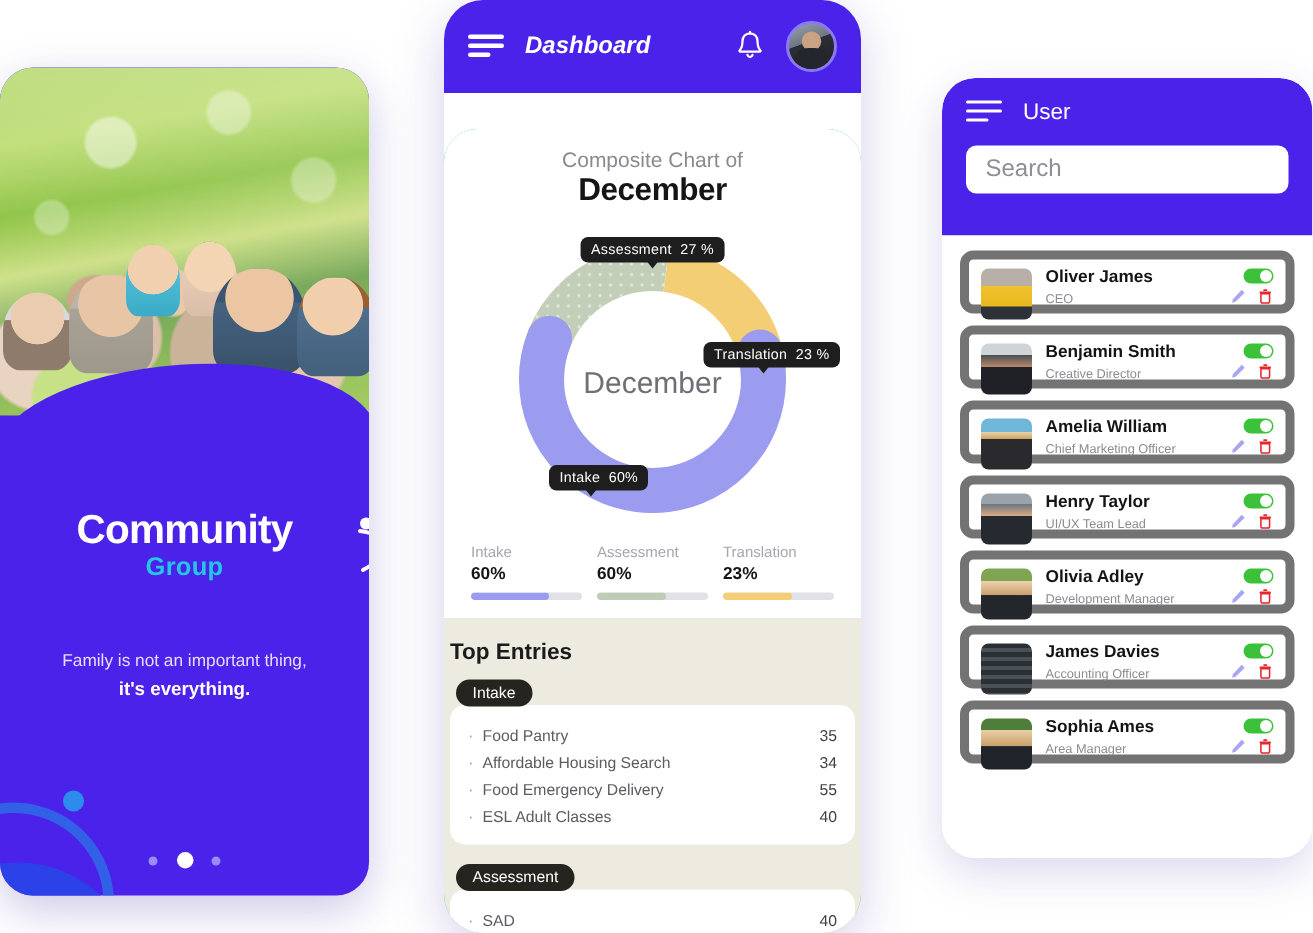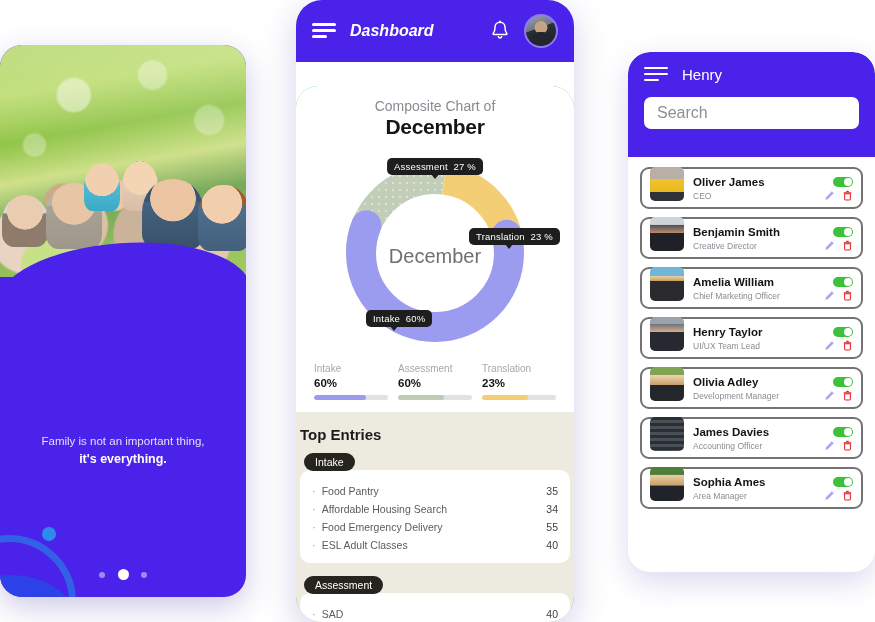--- a/index.html
+++ b/index.html
@@ -204,22 +204,22 @@
     margin-top:14px;height:32px;background:#fff;border-radius:7px;
     display:flex;align-items:center;padding:0 11px;box-sizing:border-box;
   }
   .search-input{
     flex:1;border:0;outline:0;font-size:16px;color:#3A3A40;
     font-family:"Liberation Sans", sans-serif;background:transparent;
   }
   .search-input::placeholder{color:#8E8E96;}
   .user-list{padding:10px 12px 12px;background:#fff;height:405px;box-sizing:border-box;}
   .user-card{
-    border:2px solid #737373;border-radius:9px;padding:6px 8px;
-    display:flex;align-items:flex-end;margin-bottom:8px;height:42px;box-sizing:border-box;
+    border:6px solid #737373;border-radius:9px;padding:6px 8px;
+    display:flex;align-items:flex-start;margin-bottom:8px;height:42px;box-sizing:border-box;
   }
   .user-avatar{
     width:34px;height:34px;border-radius:5px;flex:0 0 auto;overflow:hidden;position:relative;
   }
   .user-meta{flex:1;margin-left:9px;min-width:0;}
   .user-name{font-size:11.5px;font-weight:bold;color:#141414;line-height:1.15;}
   .user-role{font-size:8.5px;color:#8B8B93;margin-top:2px;}
   .user-actions{display:flex;flex-direction:column;align-items:flex-end;gap:3px;}
   .toggle{
     width:20px;height:10px;border-radius:6px;background:#3CC13B;position:relative;cursor:pointer;
@@ -246,20 +246,29 @@
       <div class="photo-fig" style="left:142px;top:134px;width:62px;height:70px;background:radial-gradient(circle at 50% 28%, #eac6a4 0 38%, transparent 39%), linear-gradient(180deg,#3b5470 0 32%,#45627f 33%,#3a5168 100%);border-radius:48% 48% 22% 22%;"></div>
       <div class="photo-fig" style="left:198px;top:140px;width:52px;height:66px;background:radial-gradient(circle at 46% 28%, #f0cfae 0 36%, transparent 37%), linear-gradient(180deg,#9a5f33 0 30%,#4f6f8b 31%,#44607a 100%);border-radius:46% 46% 22% 22%;"></div>
     </div>
     <div class="wave"></div>
     <div class="wave2"></div>
 
     <div class="deco-ring"></div>
     <div class="deco-circle"></div>
     <div class="deco-dot"></div>
 
+    <div class="brand">
+      <div class="brand-main">Community</div>
+      <svg class="brand-swoosh" viewBox="0 0 34 40">
+        <circle cx="8" cy="5" r="4" fill="#ffffff"></circle>
+        <circle cx="17" cy="4" r="2.4" fill="#25C6E8"></circle>
+        <path d="M4 10 C 22 12, 28 24, 6 36" stroke="#ffffff" stroke-width="2.6" fill="none" stroke-linecap="round"></path>
+      </svg>
+      <div class="brand-sub">Group</div>
+    </div>
 
     <div class="tagline">
       <div>Family is not an important thing,</div>
       <b>it's everything.</b>
     </div>
 
     <div class="dots">
       <span class="dot"></span>
       <span class="dot active"></span>
       <span class="dot"></span>
@@ -432,21 +441,21 @@
   </div>
 
   <div class="right-panel">
     <div class="right-header">
       <div class="right-header-top">
         <div class="hamburger">
             <i></i>
             <i></i>
             <i></i>
           </div>
-        <div class="right-title">Henry</div>
+        <div class="right-title">User</div>
       </div>
       <div class="search-box">
         <input class="search-input" type="text" placeholder="Search" style="">
         <svg width="15" height="15" viewBox="0 0 20 20">
           <circle cx="8.6" cy="8.6" r="6" fill="none" stroke="#1D1D1F" stroke-width="1.8"></circle>
           <path d="M13.2 13.2 18 18" stroke="#1D1D1F" stroke-width="2" stroke-linecap="round"></path>
         </svg>
       </div>
     </div>
 

